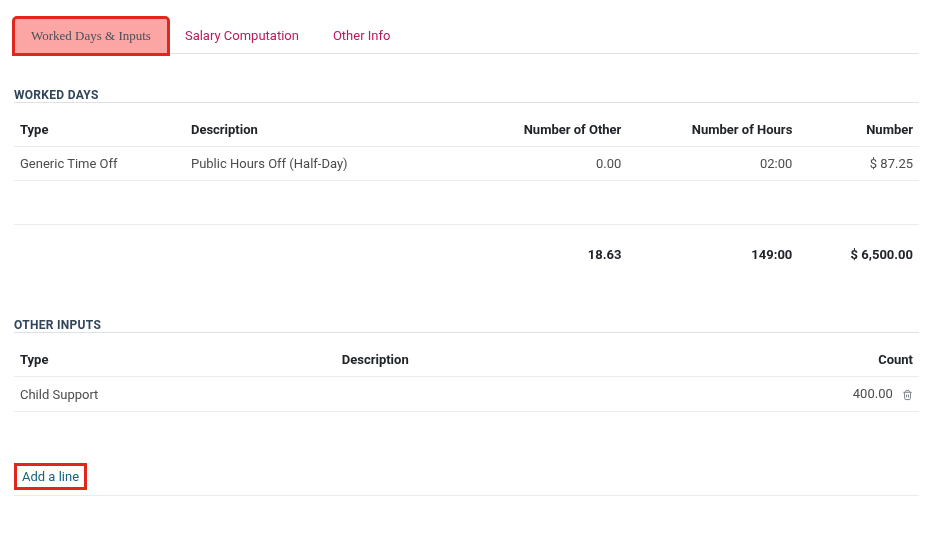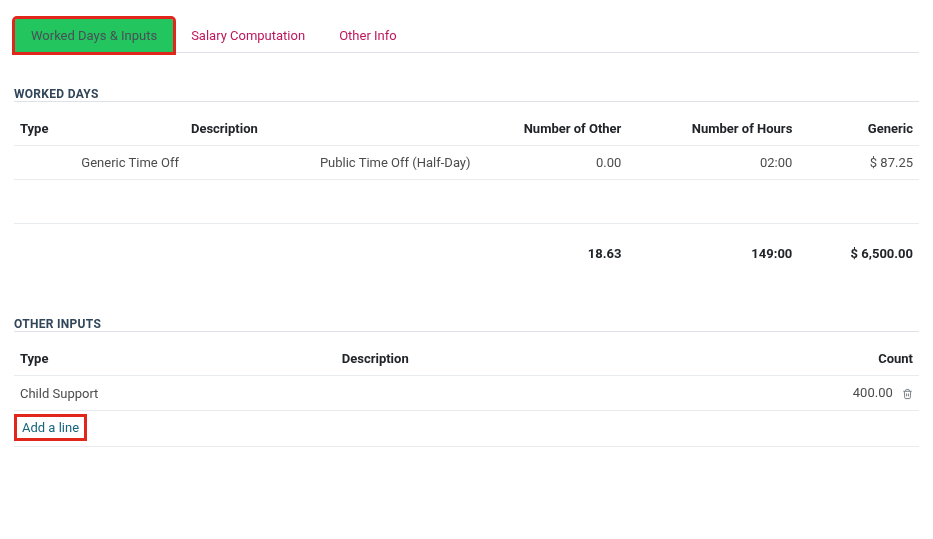--- a/index.html
+++ b/index.html
@@ -21,24 +21,25 @@
     padding: 9px 16px;
     color: #be185d;
     cursor: pointer;
     border: 1px solid transparent;
     border-bottom: none;
     margin-bottom: -1px;
     position: relative;
   }
   .tab.active {
     color: #495057;
-    background: #22c55e;
+    background: #fca5a5;
     border: 1px solid #dee2e6;
     border-bottom: 1px solid #fff;
     border-radius: 3px 3px 0 0;
+    font-family: Liberation Serif, serif;
   }
   .tab + .tab { margin-left: 0; }
   .highlight-red {
     outline: 3px solid #e1261c;
     outline-offset: -1px;
   }
   
   .section-title {
     margin-top: 34px;
     margin-bottom: 10px;
@@ -51,21 +52,20 @@
   }
   
   table.wd {
     width: 100%;
     border-collapse: collapse;
     table-layout: fixed;
   }
   table.wd th, table.wd td {
     padding: 9px 6px;
     border-bottom: 1px solid #e9ecef;
-    text-align: right;
   }
   table.wd th {
     text-align: left;
     font-weight: 700;
     color: #212529;
     font-size: 13px;
   }
   table.wd th.r, table.wd td.r { text-align: right; }
   table.wd td { color: #4c4c4c; }
   tr.spacer td { height: 44px; border-bottom: 1px solid #e9ecef; }
@@ -90,20 +90,21 @@
     text-align: left;
     font-weight: 700;
     color: #212529;
   }
   table.oi th.r, table.oi td.r { text-align: right; }
   .add-line {
     color: #17657d;
     cursor: pointer;
     display: inline-block;
     padding: 2px 4px;
+    margin-top: 48px;
   }
   .add-line-cell { padding: 7px 4px 9px 4px !important; }
   .highlight-red-inline {
     outline: 3px solid #e1261c;
     outline-offset: 1px;
   }
   .trash {
     margin-left: 6px;
     color: #6c757d;
     cursor: pointer;
@@ -130,27 +131,27 @@
     <col style="width:150px">
     <col style="width:170px">
     <col style="width:120px">
   </colgroup>
   <thead>
     <tr>
       <th>Type</th>
       <th>Description</th>
       <th class="r">Number of Other</th>
       <th class="r">Number of Hours</th>
-      <th class="r">Generic</th>
+      <th class="r">Number</th>
     </tr>
   </thead>
   <tbody>
     <tr>
       <td>Generic Time Off</td>
-      <td>Public Time Off (Half-Day)</td>
+      <td>Public Hours Off (Half-Day)</td>
       <td class="r">0.00</td>
       <td class="r">02:00</td>
       <td class="r">$ 87.25</td>
     </tr>
     <tr class="spacer">
         <td colspan="5"></td>
       </tr>
     <tr class="totals">
       <td></td>
         <td></td>

